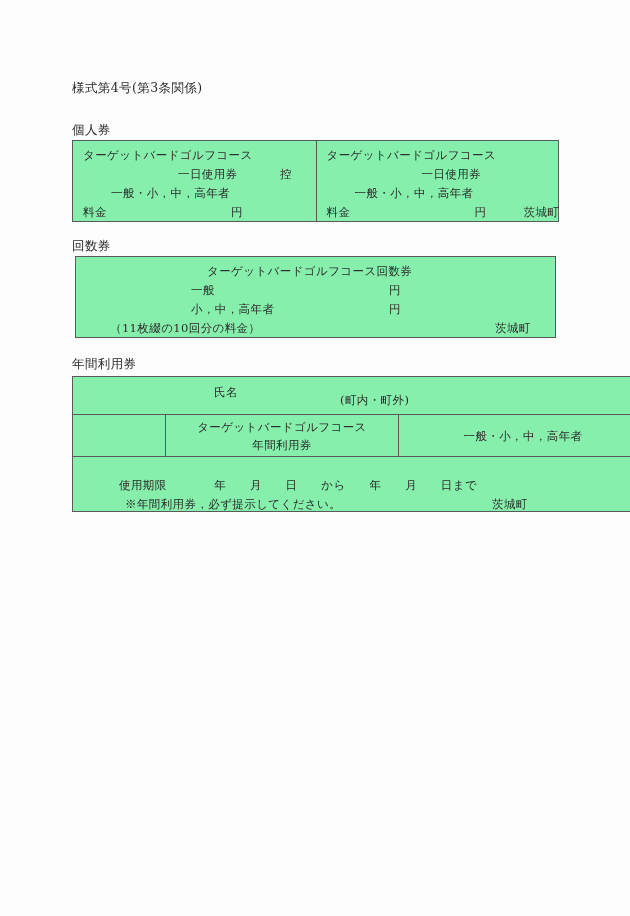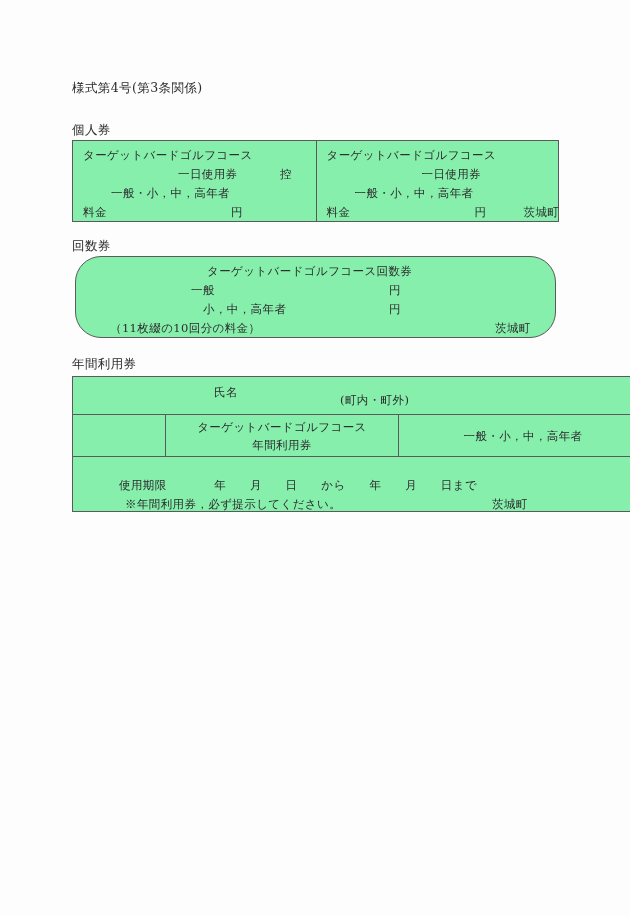--- a/index.html
+++ b/index.html
@@ -83,32 +83,31 @@
   .tl-fee    { left: 10px;  top: 64px; }
   .tl-yen    { left: 158px; top: 64px; }
   .tl-town   { left: 207px; top: 64px; }
 
   
   #table-coupon {
     left: 75px;
     top: 256px;
     width: 481px;
     height: 82px;
-    border-radius: 26px;
   }
   .cp-line {
     position: absolute;
     font-size: 11.5px;
     letter-spacing: 0.4px;
     white-space: nowrap;
   }
   .cp-title   { left: 131px; top: 7px;  }
   .cp-adult   { left: 115px; top: 26px; }
   .cp-yen1    { left: 313px; top: 26px; }
-  .cp-minor   { left: 115px; top: 45px; margin-left: 12px; }
+  .cp-minor   { left: 115px; top: 45px; }
   .cp-yen2    { left: 313px; top: 45px; }
   .cp-note    { left: 6px;   top: 64px; margin-left: 28px; }
   .cp-town    { left: 419px; top: 64px; }
 
   
   #table-annual {
     left: 72px;
     top: 376px;
     width: 576px;
     height: 136px;

